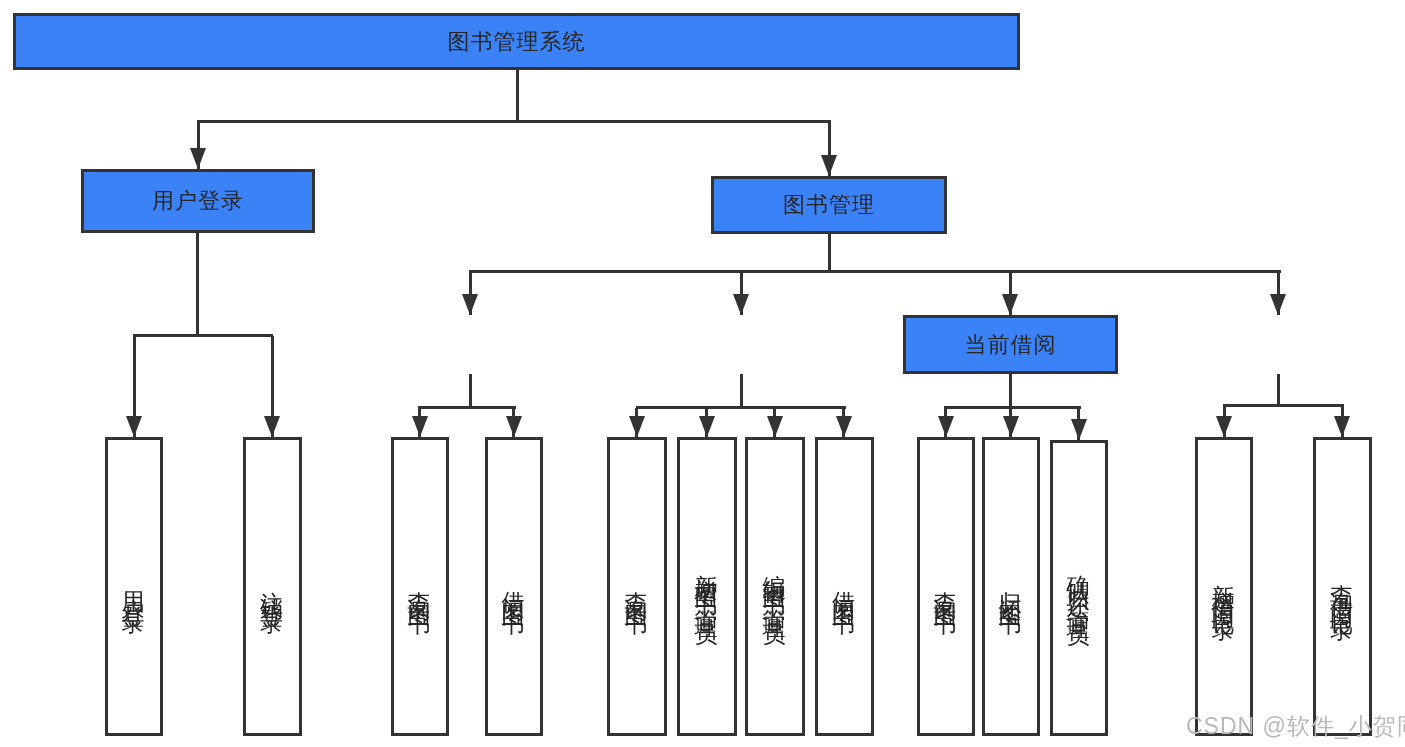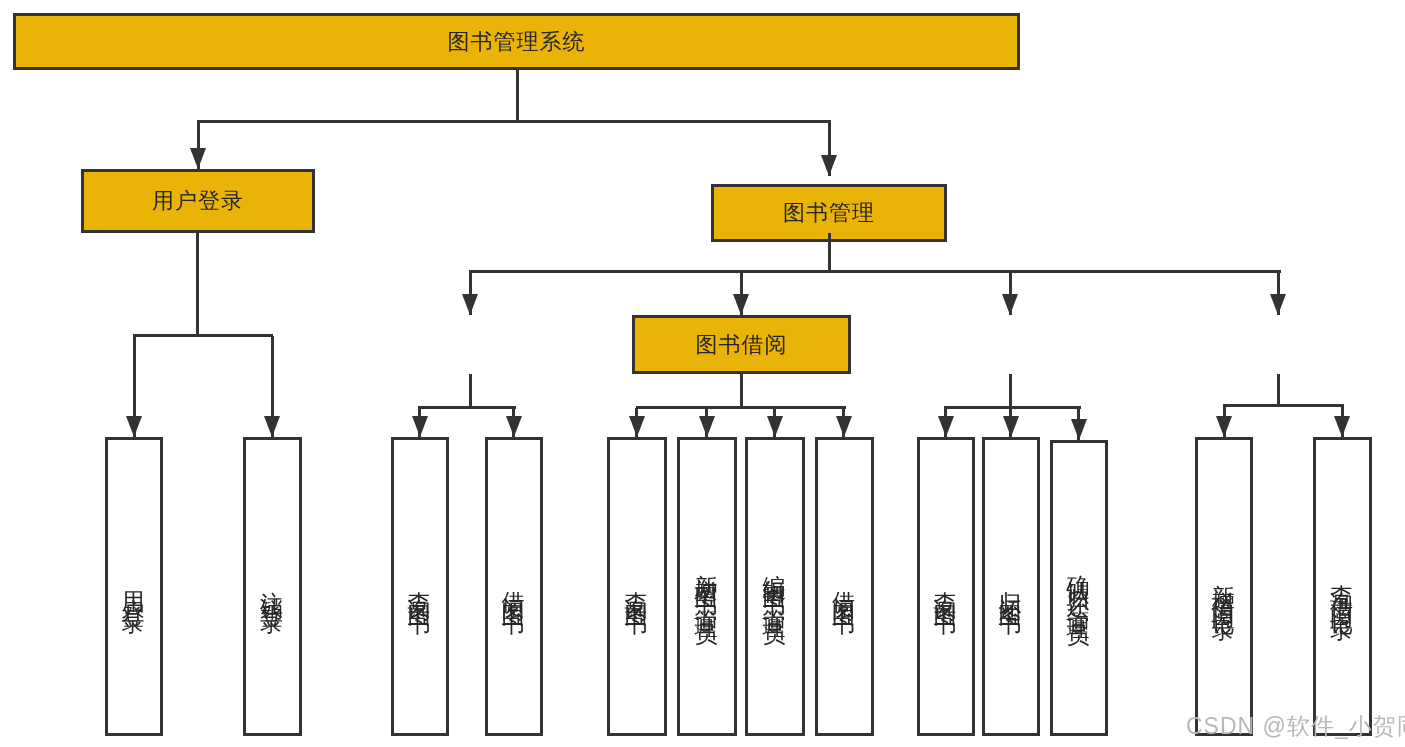--- a/index.html
+++ b/index.html
@@ -8,21 +8,21 @@
     width: 1405px;
     height: 747px;
     background: #ffffff;
     font-family: "Liberation Sans", "DejaVu Sans", sans-serif;
     overflow: hidden;
   }
   .box {
     position: absolute;
     box-sizing: border-box;
     border: 3px solid #333333;
-    background: #eab308;
+    background: #3b82f6;
     display: flex;
     align-items: center;
     justify-content: center;
     font-size: 22px;
     color: #262626;
     letter-spacing: 1px;
   }
   .vbox {
     position: absolute;
     box-sizing: border-box;
@@ -60,23 +60,23 @@
   }
 </style>
 </head>
 <body>
 
 <div id="canvas">
 
   <div class="box" style="left:13px;top:13px;width:1007px;height:57px;">图书管理系统</div>
 
   <div class="box" style="left:81px;top:169px;width:234px;height:64px;">用户登录</div>
-  <div class="box" style="left:711px;top:184px;width:236px;height:58px;">图书管理</div>
+  <div class="box" style="left:711px;top:176px;width:236px;height:58px;">图书管理</div>
 
-  <div class="box" style="left:632px;top:315px;width:219px;height:59px;">图书借阅</div>
+  <div class="box" style="left:903px;top:315px;width:215px;height:59px;">当前借阅</div>
 
   <div class="vbox" style="left:105px;top:437px;width:58px;height:299px;">
     <span class="vt">用户登录</span>
   </div>
   <div class="vbox" style="left:243px;top:437px;width:59px;height:299px;">
     <span class="vt">注销登录</span>
   </div>
 
   <div class="vbox" style="left:391px;top:437px;width:58px;height:299px;">
     <span class="vt">查询图书</span>

